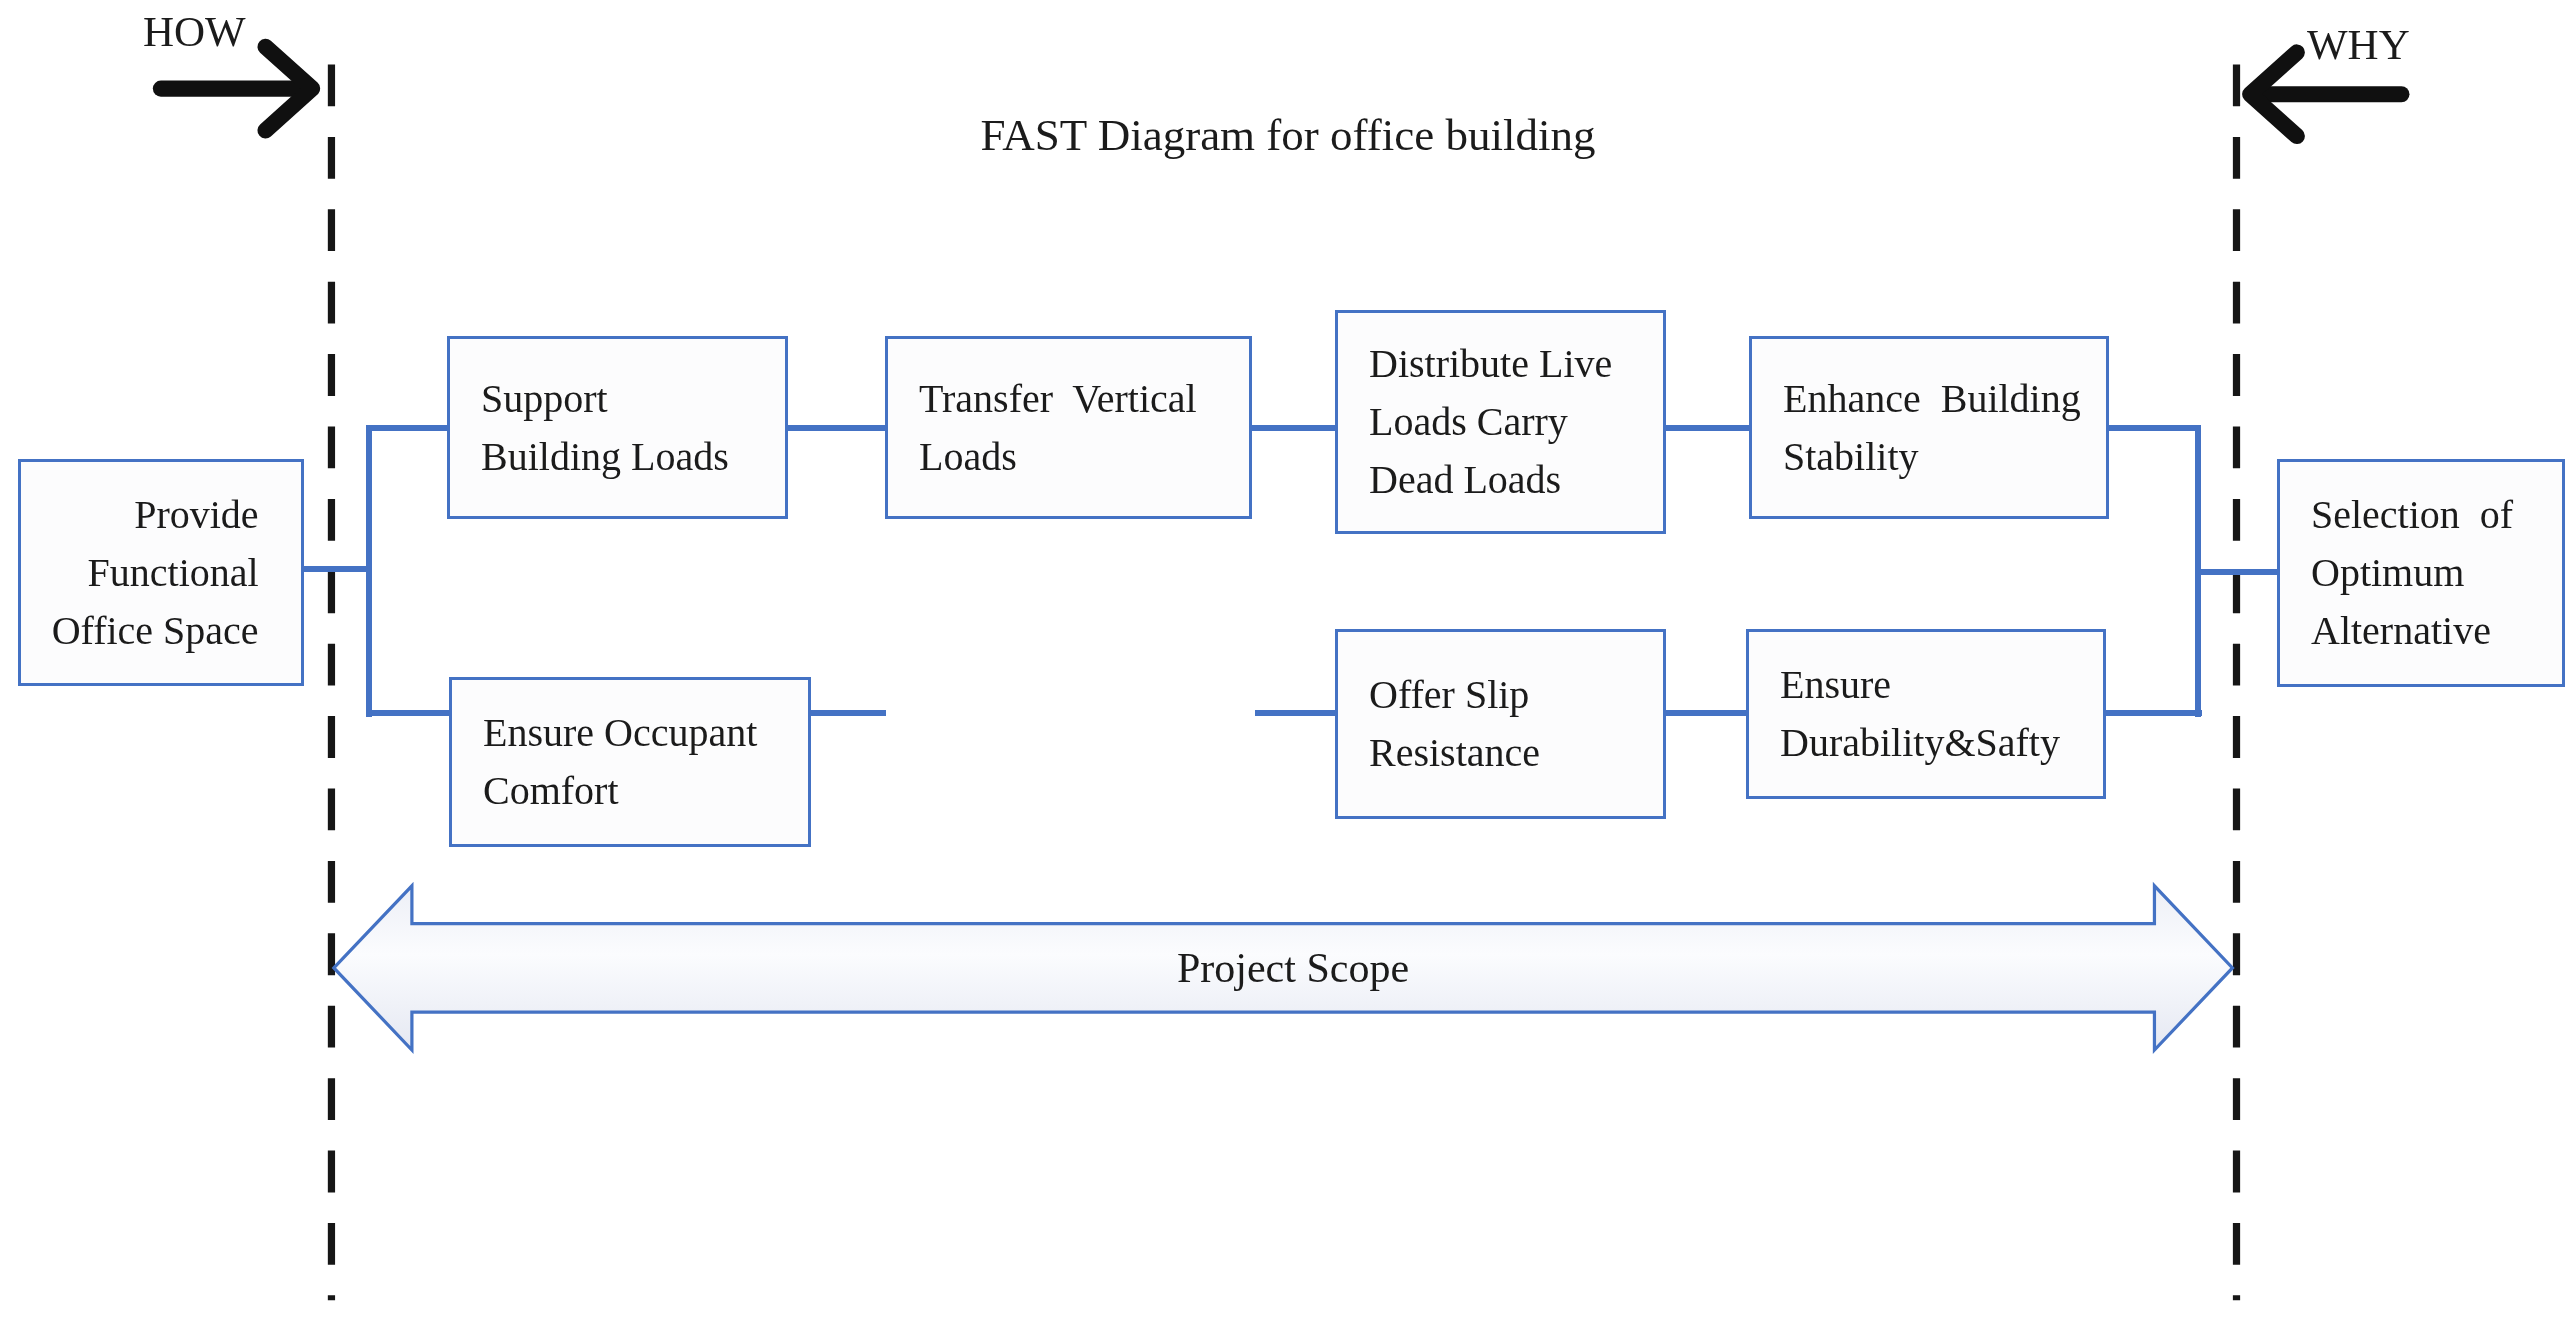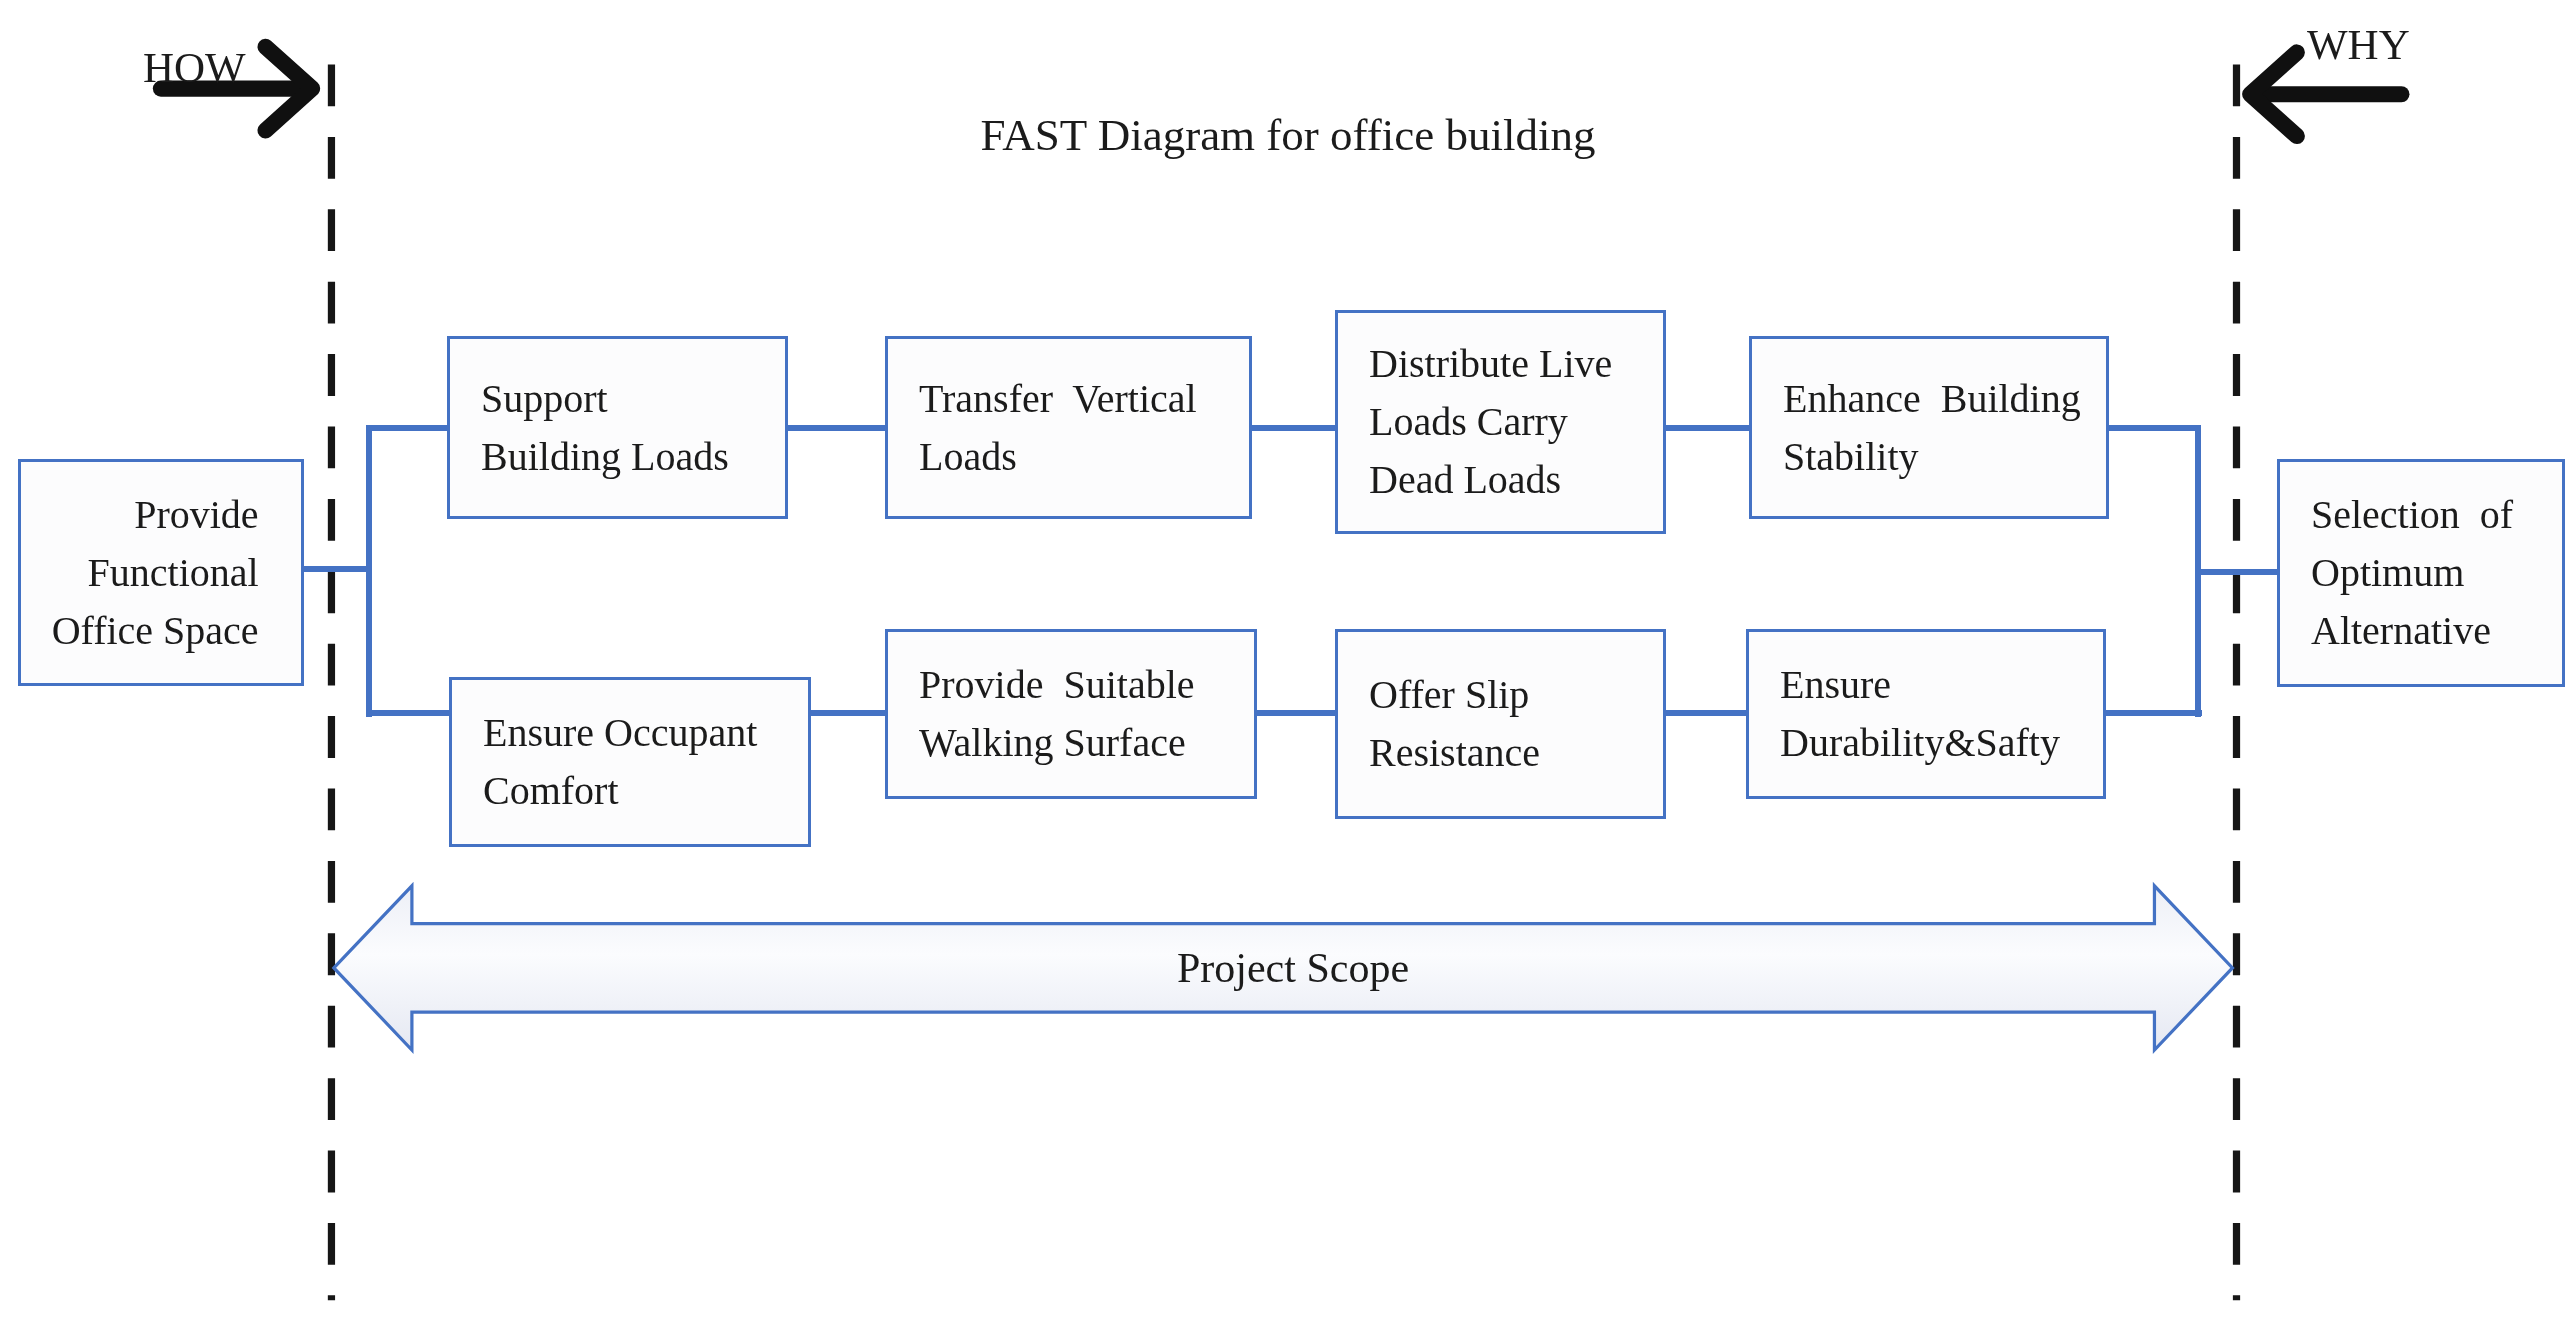--- a/index.html
+++ b/index.html
@@ -31,21 +31,21 @@
     padding-left:31px;
   }
   .title{
     position:absolute;left:0;top:71px;width:2576px;
     text-align:center;font-size:45px;line-height:64px;z-index:4;margin-top:32px;
   }
   .dirlabel{
     position:absolute;z-index:4;
     font-size:43px;line-height:48px;
   }
-  .how{left:143px;top:8px;margin-top:36px;}
+  .how{left:143px;top:8px;}
   .why{left:2307px;top:21px;}
   .scopelabel{
     position:absolute;left:0;top:939px;width:2566px;
     text-align:center;font-size:42px;line-height:58px;z-index:4;padding-left:20px;
   }
 </style>
 </head>
 <body>
 
 <div class="canvas">
@@ -120,24 +120,20 @@
   <div class="fbox" style="left:1749px;top:336px;width:360px;height:183px;">
     <div class="txt">Enhance  Building
 Stability</div>
   </div>
 
   <div class="fbox" style="left:449px;top:629px;width:362px;height:170px;margin-top:48px;">
     <div class="txt">Ensure Occupant
 Comfort</div>
   </div>
 
-  <div class="fbox" style="left:885px;top:629px;width:372px;height:170px;">
-    <div class="txt">Provide  Suitable
-Walking Surface</div>
-  </div>
 
   <div class="fbox" style="left:1335px;top:629px;width:331px;height:190px;">
     <div class="txt">Offer Slip
 Resistance</div>
   </div>
 
   <div class="fbox" style="left:2277px;top:459px;width:288px;height:228px;">
     <div class="txt">Selection  of
 Optimum
 Alternative</div>

